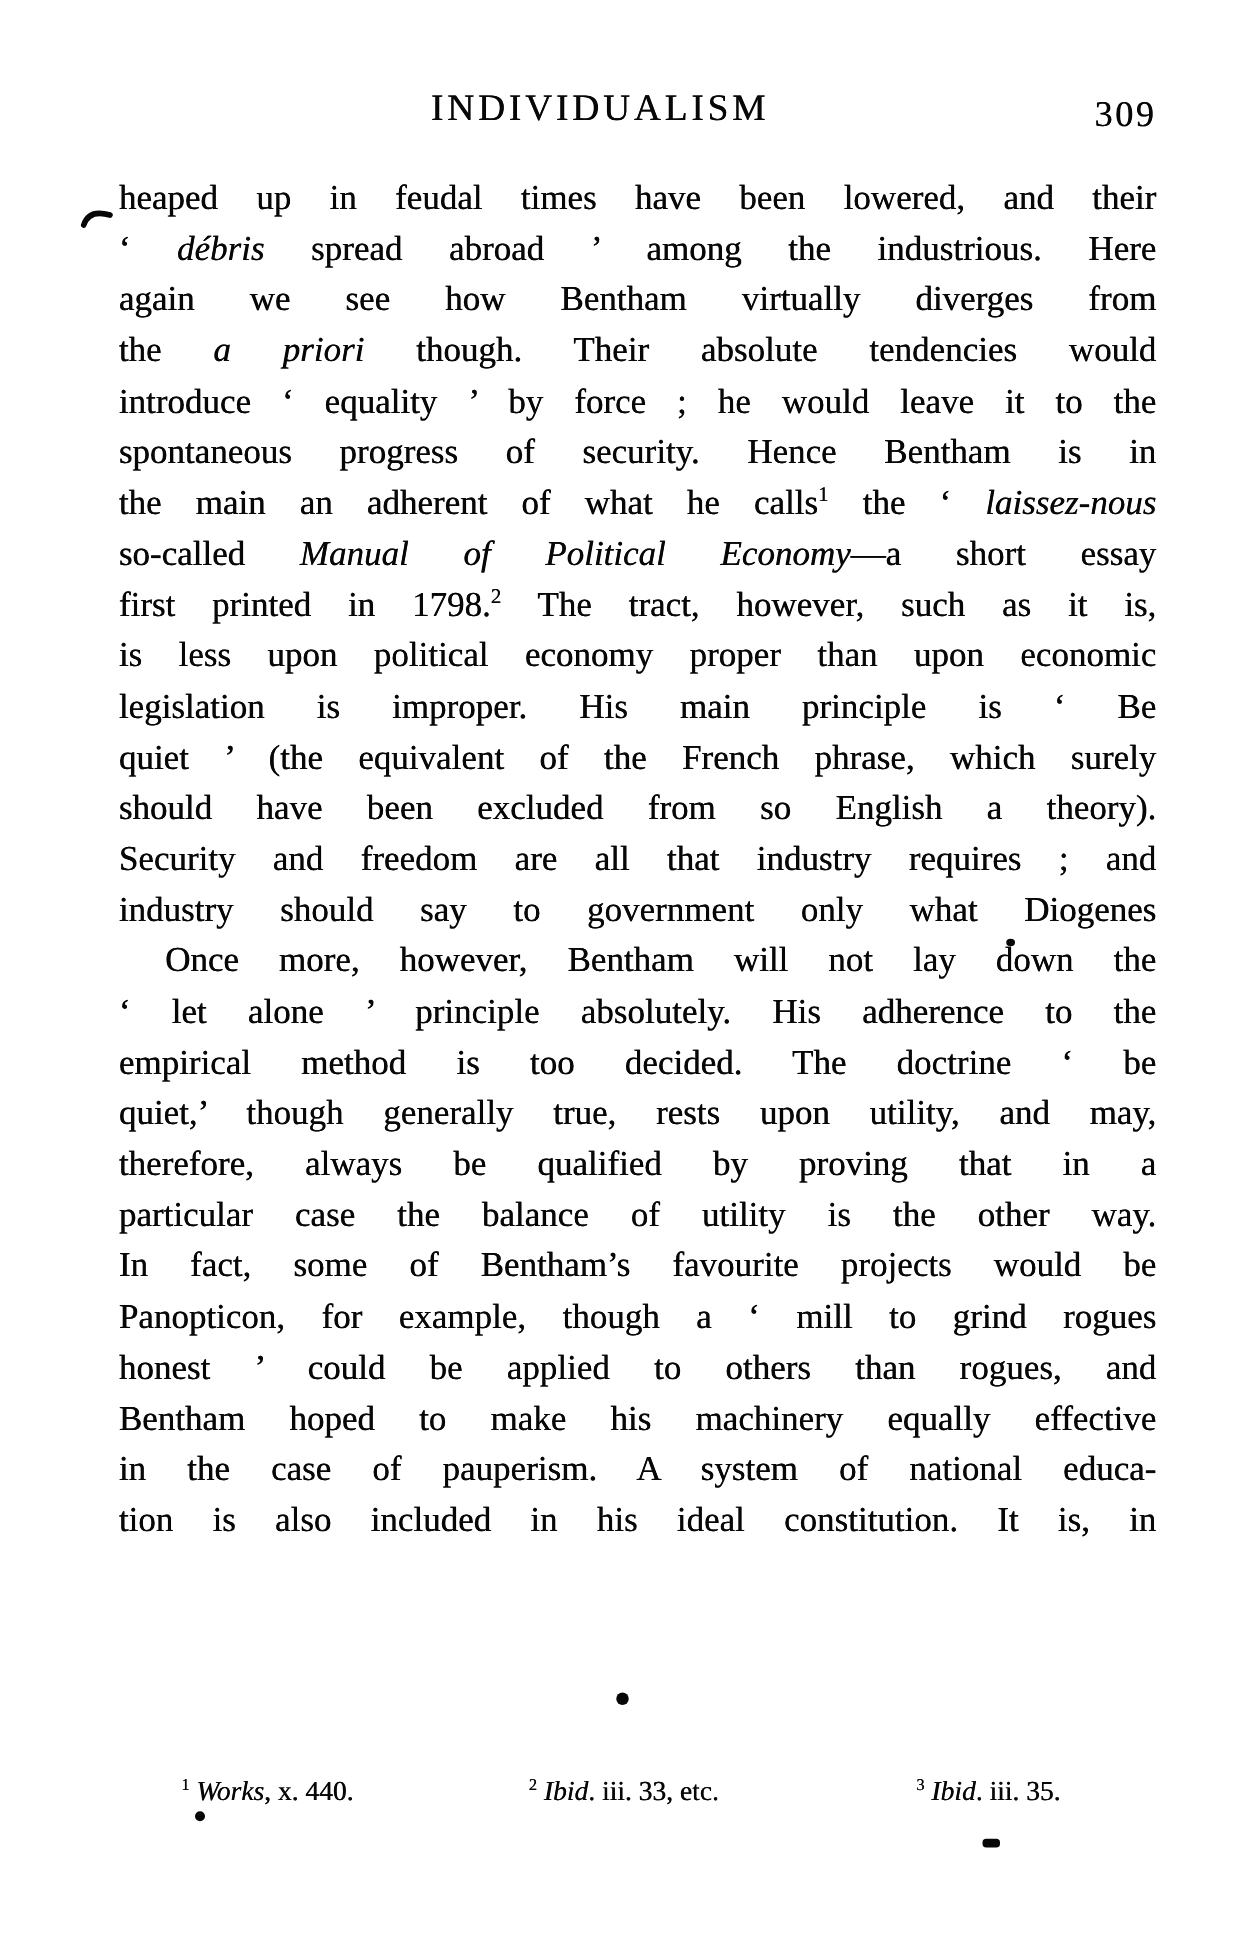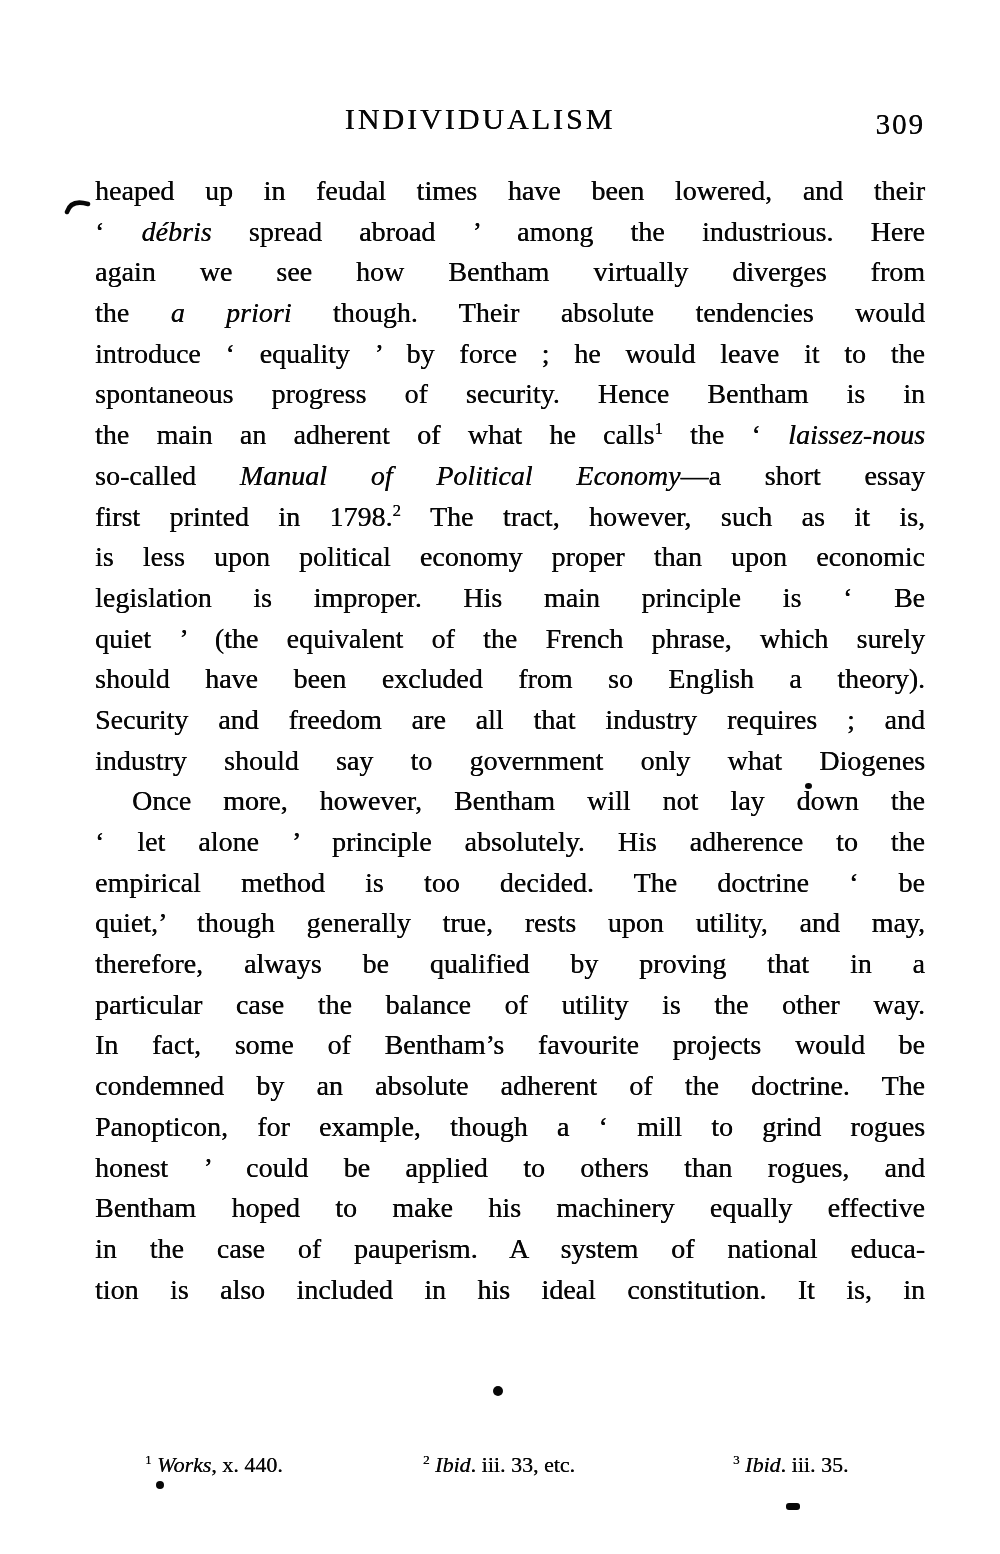--- a/index.html
+++ b/index.html
@@ -4,21 +4,21 @@
 <style>
   html, body { margin: 0; padding: 0; }
   body {
     width: 1000px; height: 1554px;
     background: #ffffff;
     font-family: "Liberation Serif", "DejaVu Serif", serif;
     color: #070707;
     position: relative;
     overflow: hidden;
   }
-  .page { position: absolute; inset: 0; background: #ffffff; margin-top: 32px; }
+  .page { position: absolute; inset: 0; background: #ffffff; }
 
   
   .running-head {
     position: absolute; top: 70px; left: 55px; width: 850px;
     text-align: center;
   }
   .head-title {
     font-size: 30px; letter-spacing: 3px;
     text-shadow: 0.3px 0 0 #070707;
   }
@@ -90,21 +90,20 @@
     <p class="line">should have been excluded from so English a theory).</p>
     <p class="line">Security and freedom are all that industry requires ; and</p>
     <p class="line">industry should say to government only what Diogenes</p>
     <p class="line ind">Once more, however, Bentham will not lay down the</p>
     <p class="line">‘ let alone ’ principle absolutely. His adherence to the</p>
     <p class="line">empirical method is too decided. The doctrine ‘ be</p>
     <p class="line">quiet,’ though generally true, rests upon utility, and may,</p>
     <p class="line">therefore, always be qualified by proving that in a</p>
     <p class="line">particular case the balance of utility is the other way.</p>
     <p class="line">In fact, some of Bentham’s favourite projects would be</p>
-    <p class="line">condemned by an absolute adherent of the doctrine. The</p>
     <p class="line">Panopticon, for example, though a ‘ mill to grind rogues</p>
     <p class="line">honest ’ could be applied to others than rogues, and</p>
     <p class="line">Bentham hoped to make his machinery equally effective</p>
     <p class="line">in the case of pauperism. A system of national educa-</p>
     <p class="line">tion is also included in his ideal constitution. It is, in</p>
   </div>
 
   <div class="footnotes">
     <span class="fn fn1"><span class="sup">1</span> <span class="it">Works</span><span>, x. 440.</span></span>
     <span class="fn fn2"><span class="sup">2</span> <span class="it">Ibid</span><span>. iii. 33, etc.</span></span>

